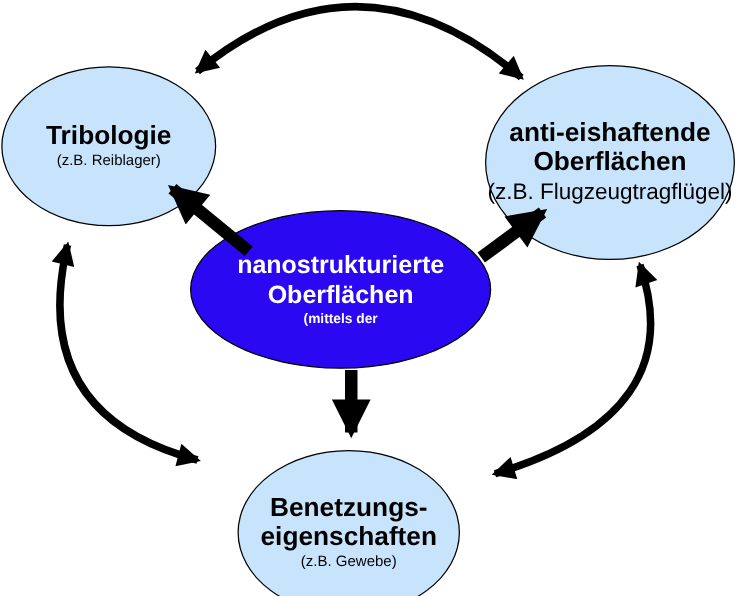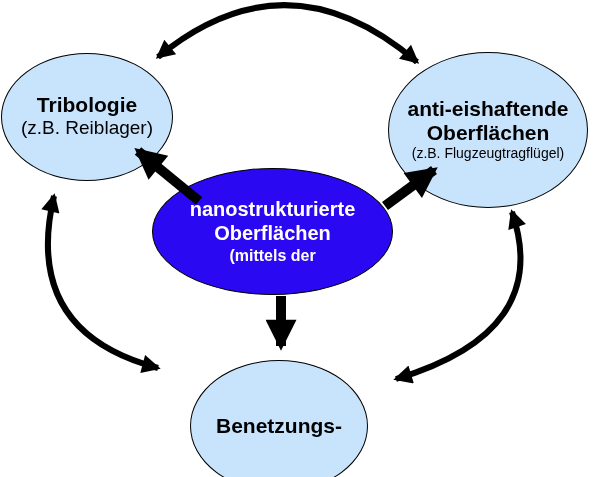--- a/index.html
+++ b/index.html
@@ -34,28 +34,28 @@
     background: var(--center-node-fill, #2a08f2);
     color: var(--center-node-text, #fff);
   }
   .title {
     font-weight: bold;
     font-size: 21px;
     line-height: 1.12;
     white-space: nowrap;
   }
   .subtitle {
-    font-size: 19px;
+    font-size: 12px;
     line-height: 1.3;
     white-space: nowrap;
   }
-  .subtitle.tight { font-size: 14px; }
+  .subtitle.tight { font-size: 18px; }
   .node.center .title { font-size: 20px; line-height: 1.18; }
   .node.center .subtitle {
-    font-size: 16px;
+    font-size: 11px;
     font-weight: bold;
     line-height: 1.2;
   }
   #node-tribologie { left: 1px;   top: 53px;  width: 172px; height: 128px; }
   #node-antiice    { left: 388px; top: 52px;  width: 200px; height: 156px; }
   #node-center     { left: 152px; top: 168px; width: 241px; height: 127px; }
   #node-wetting    { left: 190px; top: 360px; width: 178px; height: 132px; }
 
   svg.arrows {
     position: absolute;
@@ -89,20 +89,22 @@
   </div>
 
   <div class="node center" id="node-center">
     <div class="title">nanostrukturierte</div>
     <div class="title">Oberflächen</div>
     <div class="subtitle">(mittels der</div>
   </div>
 
   <div class="node outer" id="node-wetting">
     <div class="title">Benetzungs-</div>
+    <div class="title">eigenschaften</div>
+    <div class="subtitle">(z.B. Gewebe)</div>
   </div>
 
   <svg class="arrows" viewBox="0 0 600 477">
     <defs>
       <marker id="ah" viewBox="0 0 10 10" refX="8.5" refY="5" markerWidth="3.4" markerHeight="3.1" orient="auto-start-reverse">
         <path class="arrow-head-shape" d="M0,0 L10,5 L0,10 z"></path>
       </marker>
     </defs>
 
     <path class="arrow-line curved" d="M 158,57 Q 287,-49 417,62" marker-start="url(#ah)" marker-end="url(#ah)"></path>

